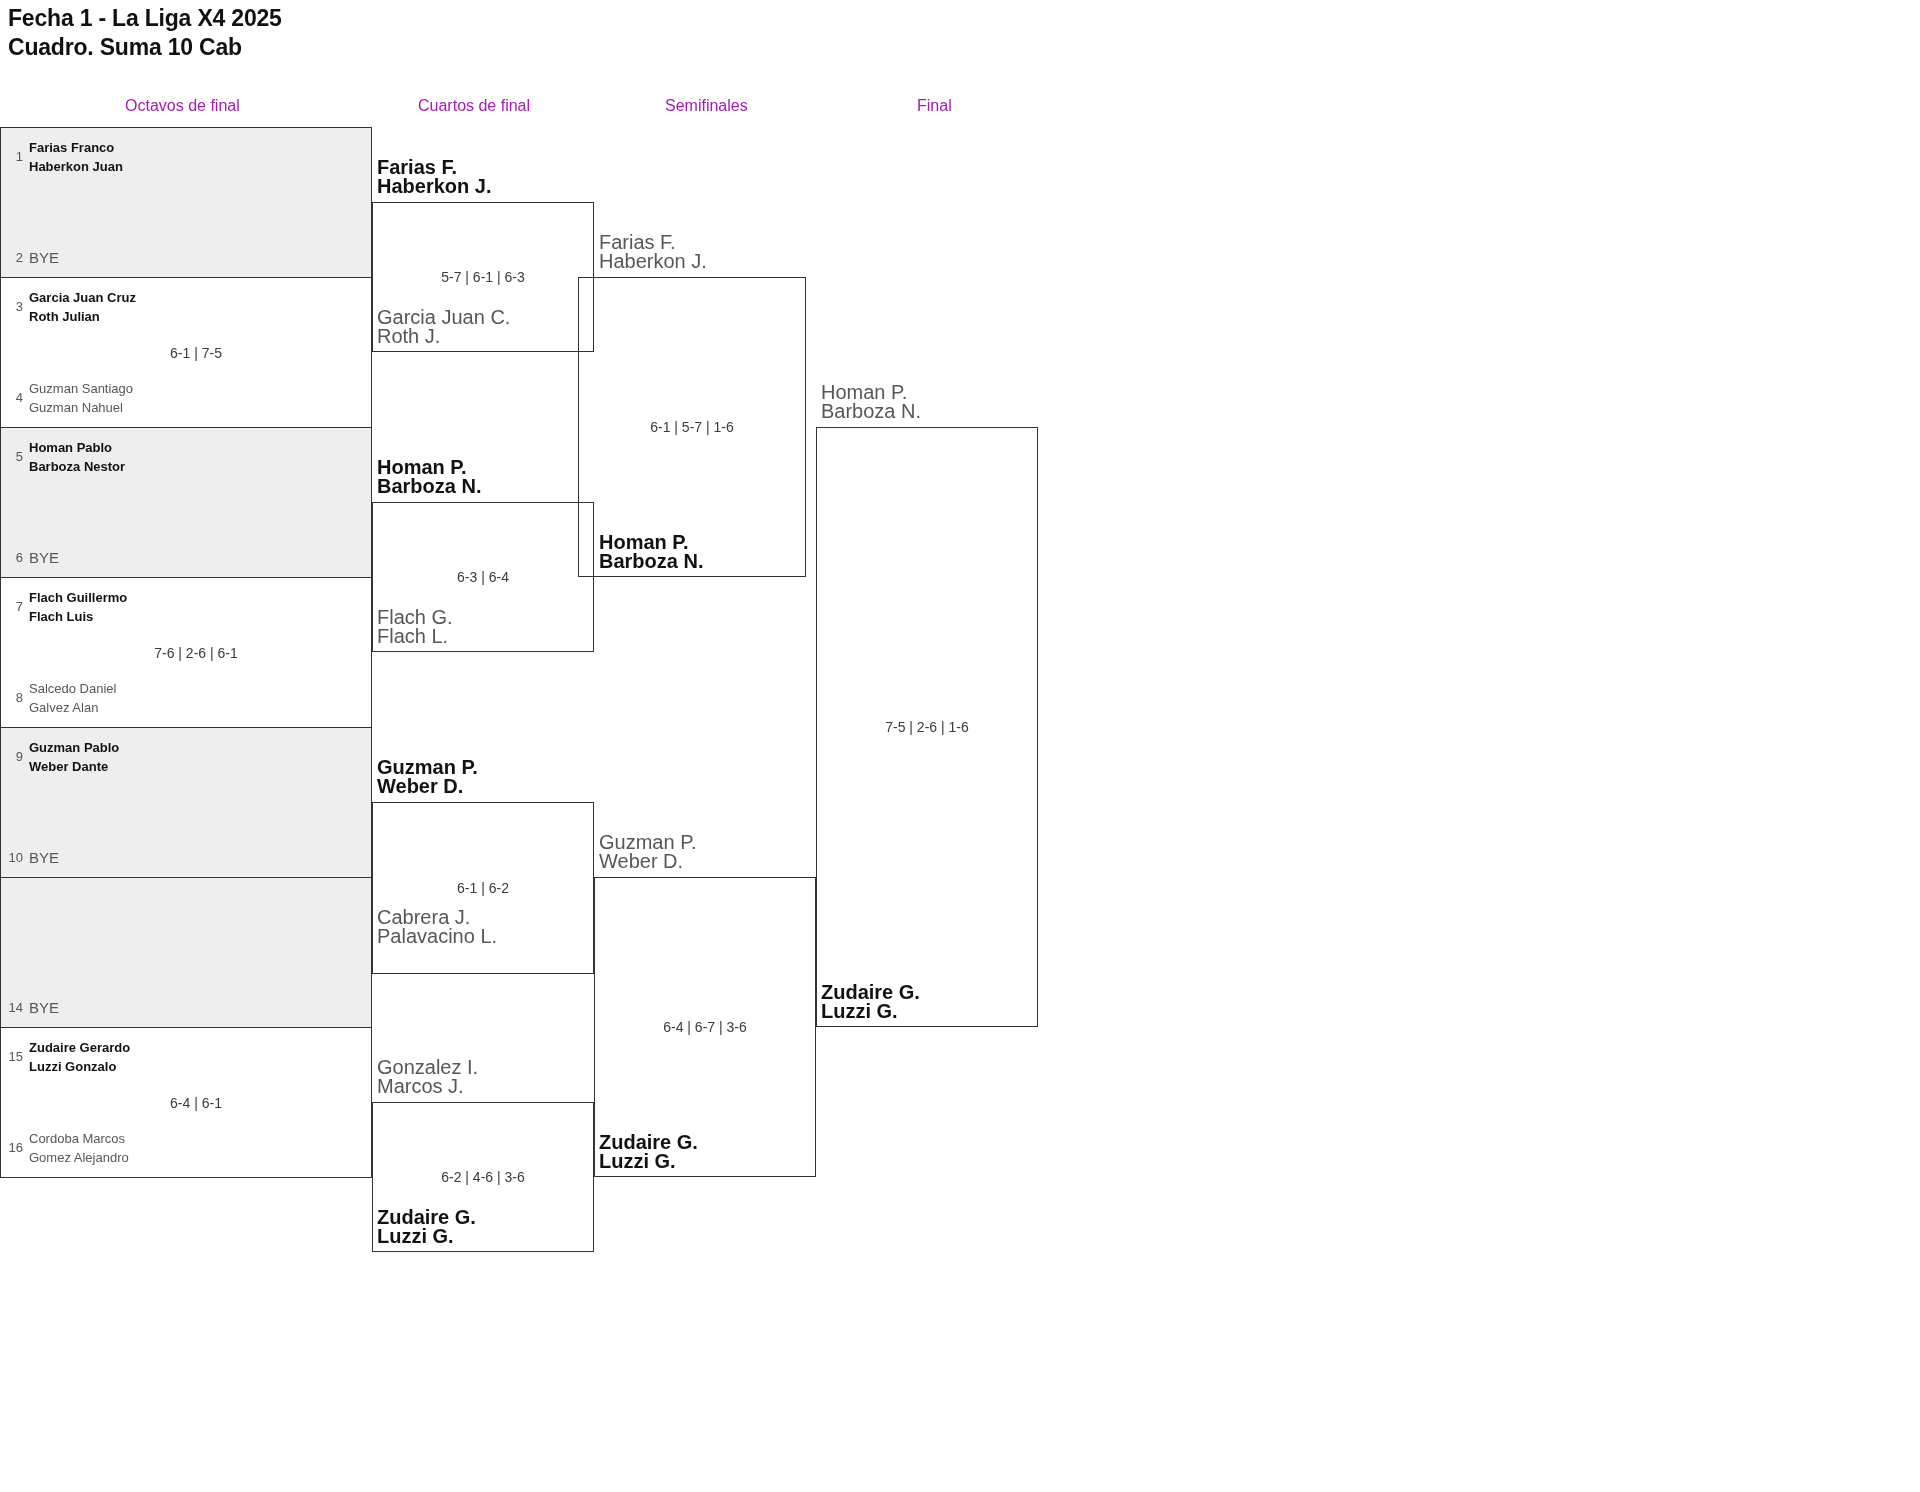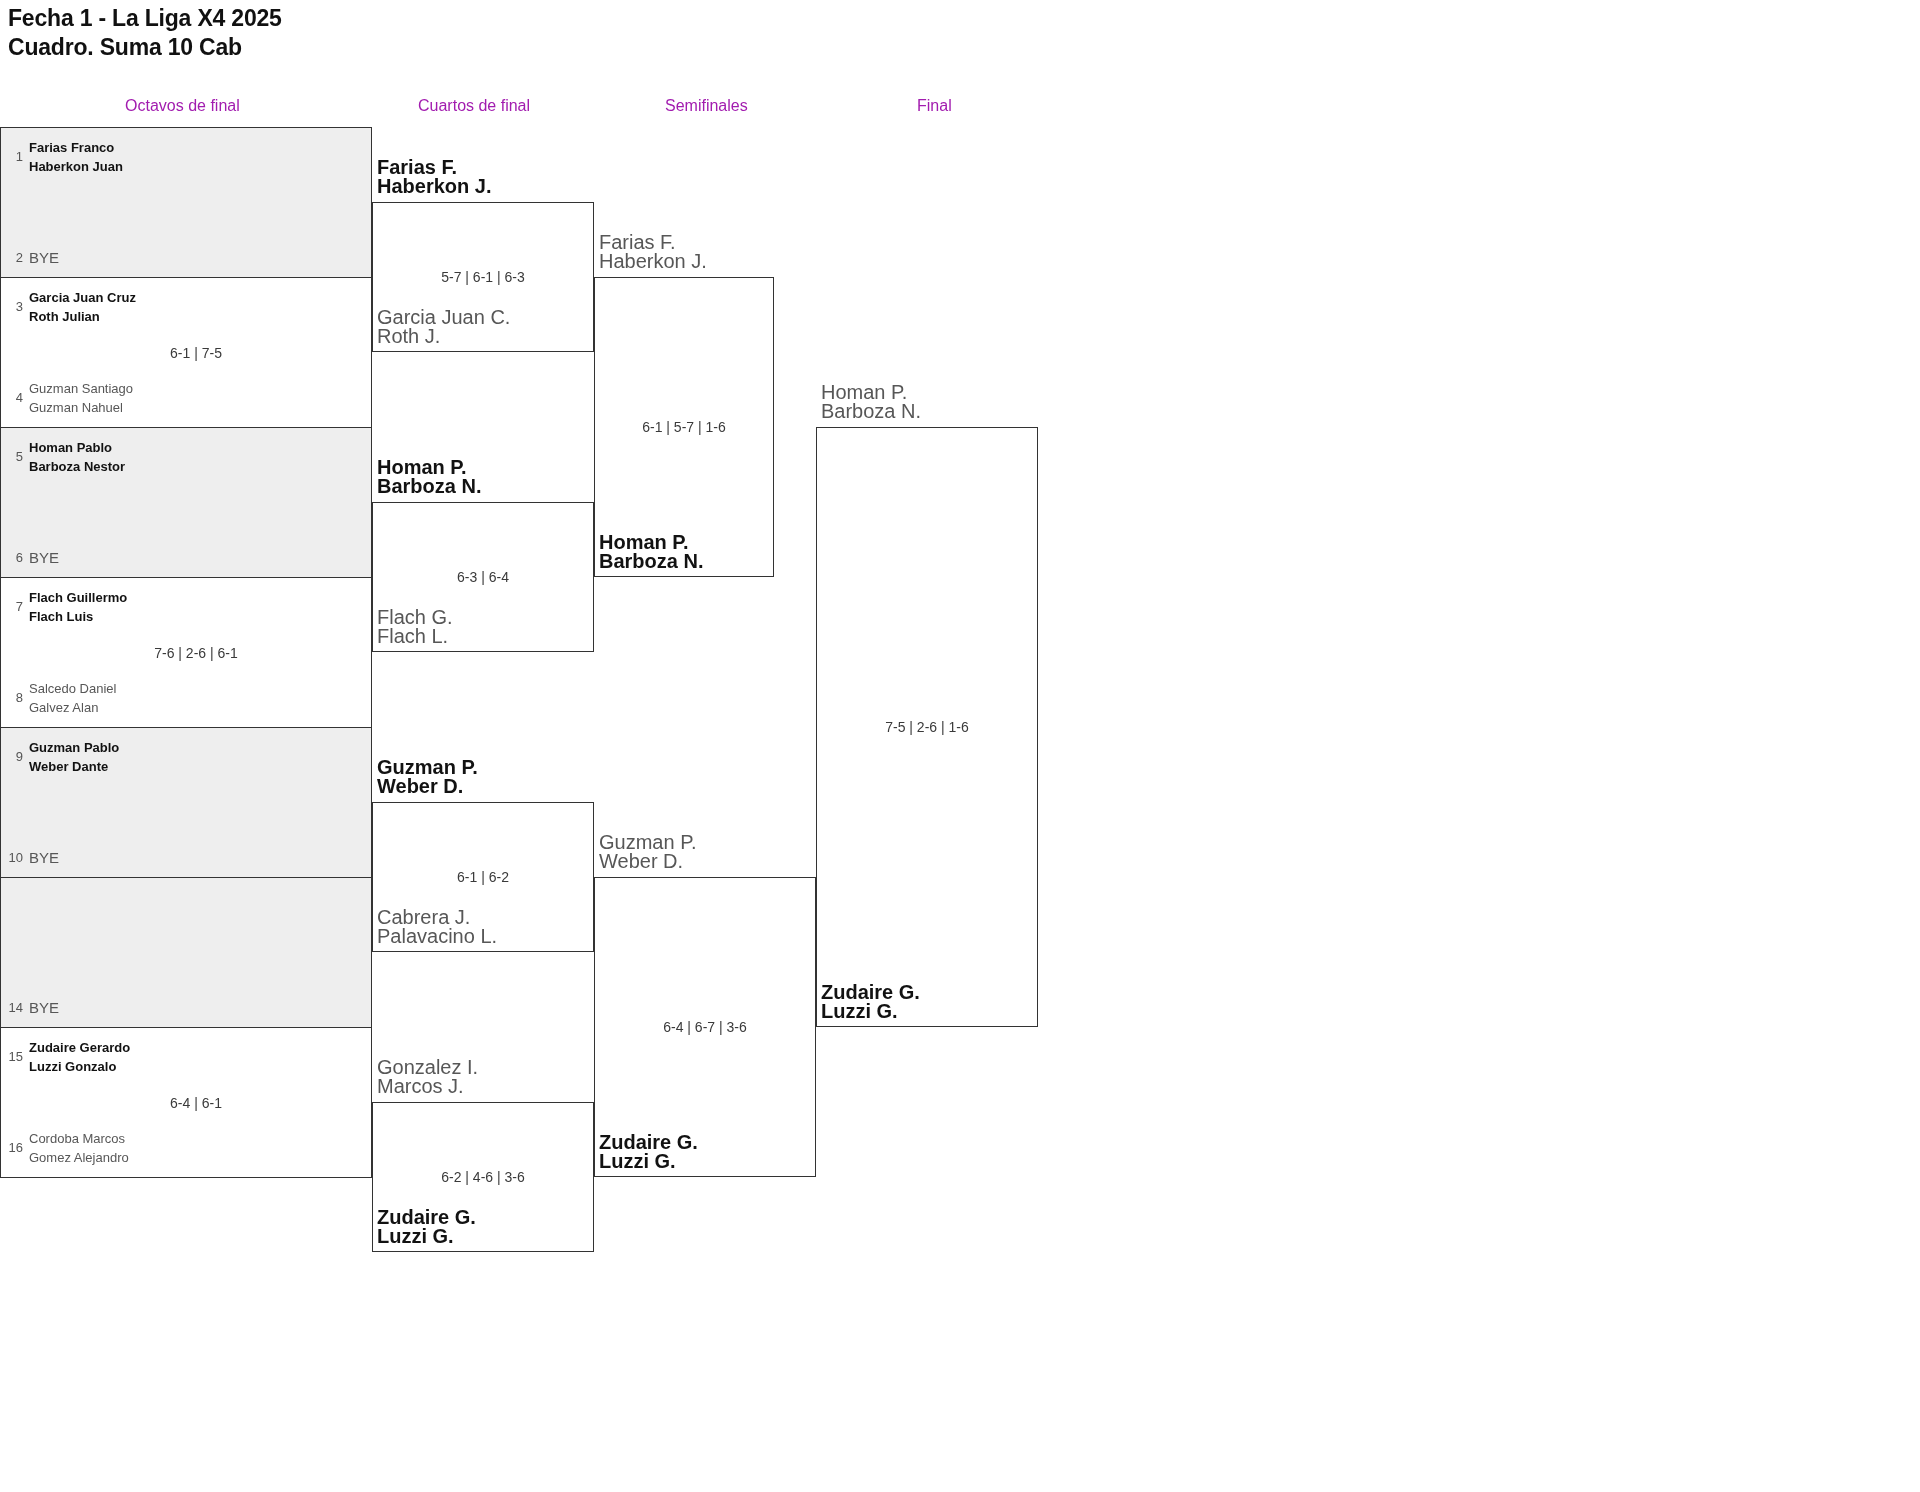--- a/index.html
+++ b/index.html
@@ -310,21 +310,21 @@
         <div class="box-score">6-3 | 6-4</div>
       </div>
       <div class="entrant winner" style="left: 377px; top: 458px;">
         <div class="name" style="color: rgb(18, 18, 18); font-weight: bold;">Homan P.</div>
         <div class="name" style="color: rgb(18, 18, 18); font-weight: bold;">Barboza N.</div>
       </div>
       <div class="entrant loser" style="left: 377px; top: 608px;">
         <div class="name" style="color: rgb(87, 87, 87); font-weight: normal;">Flach G.</div>
         <div class="name" style="color: rgb(87, 87, 87); font-weight: normal;">Flach L.</div>
       </div>
-      <div class="bracket-box" style="left: 372px; top: 802px; width: 222px; height: 150px;">
+      <div class="bracket-box" style="left: 372px; top: 802px; width: 222px; height: 172px;">
         <div class="box-score">6-1 | 6-2</div>
       </div>
       <div class="entrant winner" style="left: 377px; top: 758px;">
         <div class="name" style="color: rgb(18, 18, 18); font-weight: bold;">Guzman P.</div>
         <div class="name" style="color: rgb(18, 18, 18); font-weight: bold;">Weber D.</div>
       </div>
       <div class="entrant loser" style="left: 377px; top: 908px;">
         <div class="name" style="color: rgb(87, 87, 87); font-weight: normal;">Cabrera J.</div>
         <div class="name" style="color: rgb(87, 87, 87); font-weight: normal;">Palavacino L.</div>
       </div>
@@ -332,21 +332,21 @@
         <div class="box-score">6-2 | 4-6 | 3-6</div>
       </div>
       <div class="entrant loser" style="left: 377px; top: 1058px;">
         <div class="name" style="color: rgb(87, 87, 87); font-weight: normal;">Gonzalez I.</div>
         <div class="name" style="color: rgb(87, 87, 87); font-weight: normal;">Marcos J.</div>
       </div>
       <div class="entrant winner" style="left: 377px; top: 1208px;">
         <div class="name" style="color: rgb(18, 18, 18); font-weight: bold;">Zudaire G.</div>
         <div class="name" style="color: rgb(18, 18, 18); font-weight: bold;">Luzzi G.</div>
       </div>
-      <div class="bracket-box" style="left: 594px; top: 277px; width: 180px; height: 300px;">
+      <div class="bracket-box" style="left: 578px; top: 277px; width: 228px; height: 300px;">
         <div class="box-score">6-1 | 5-7 | 1-6</div>
       </div>
       <div class="entrant loser" style="left: 599px; top: 233px;">
         <div class="name" style="color: rgb(87, 87, 87); font-weight: normal;">Farias F.</div>
         <div class="name" style="color: rgb(87, 87, 87); font-weight: normal;">Haberkon J.</div>
       </div>
       <div class="entrant winner" style="left: 599px; top: 533px;">
         <div class="name" style="color: rgb(18, 18, 18); font-weight: bold;">Homan P.</div>
         <div class="name" style="color: rgb(18, 18, 18); font-weight: bold;">Barboza N.</div>
       </div>

